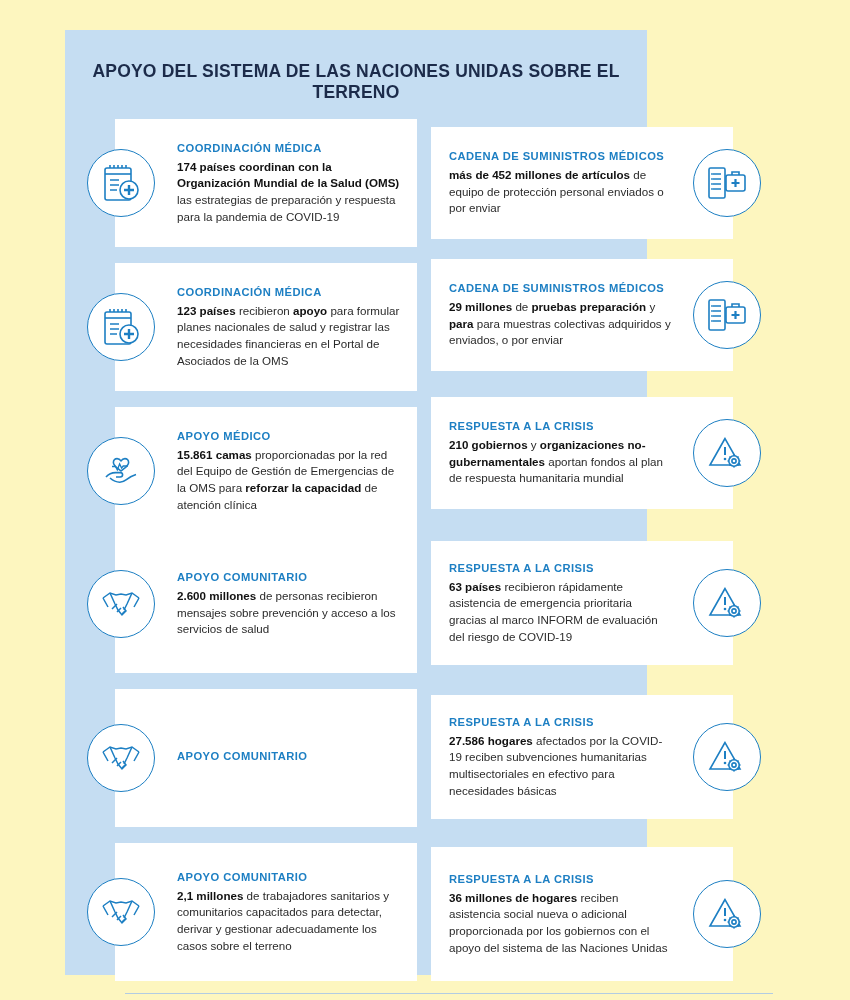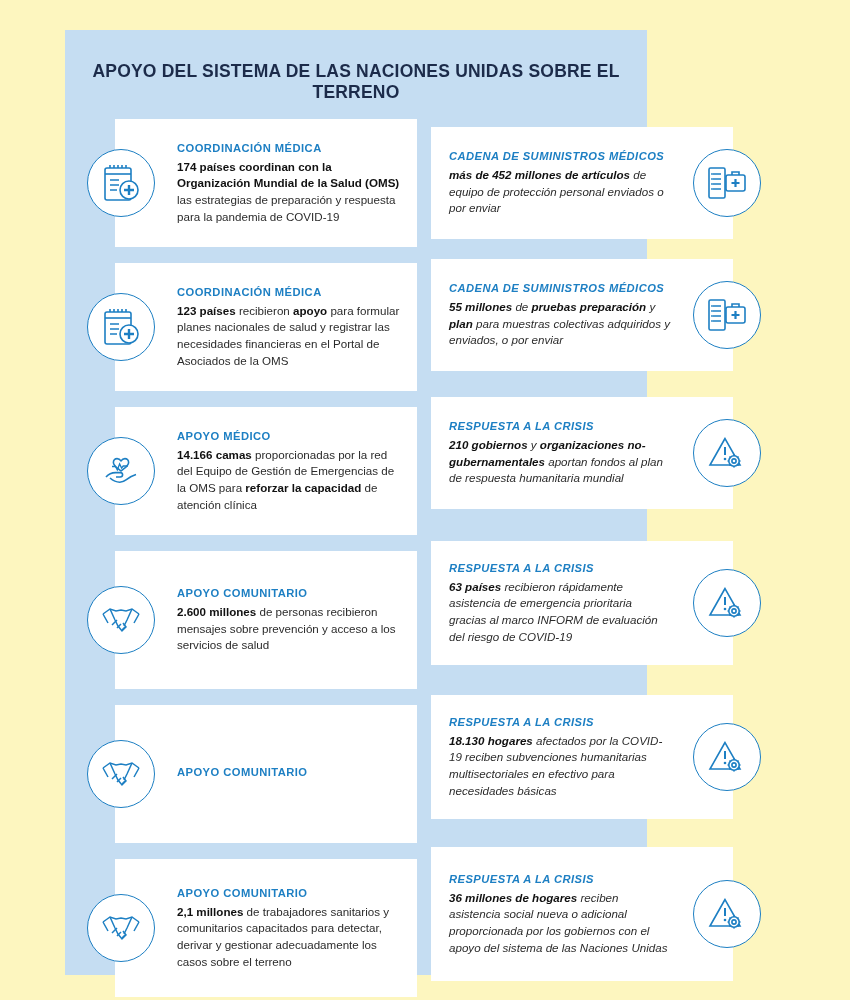--- a/index.html
+++ b/index.html
@@ -50,21 +50,20 @@
     align-items: center;
   }
   .col-left .card {
     padding: 12px 14px 12px 62px;
     margin-left: 28px;
     width: 302px;
   }
   .col-right .card {
     padding: 12px 62px 12px 18px;
     width: 302px;
-    font-style: italic;
   }
   .icon-badge {
     position: absolute;
     width: 66px;
     height: 66px;
     border-radius: 50%;
     background: #ffffff;
     border: 1.6px solid #1d7fc3;
     display: flex;
     align-items: center;
@@ -96,21 +95,21 @@
     font-style: italic;
     font-weight: bold;
     margin: 12px 0 0 38px;
     border-top: 1px solid #b2cce3;
     padding-top: 8px;
     width: 648px;
   }
   
   .h1 { min-height: 128px; margin-bottom: 16px; }
   .h2 { min-height: 128px; margin-bottom: 16px; }
-  .h3 { min-height: 128px; margin-bottom: 16px; }
+  .h3 { min-height: 128px; }
   .h4 { min-height: 138px; margin-bottom: 16px; }
   .h5 { min-height: 138px; margin-bottom: 16px; }
   .h6 { min-height: 138px; margin-bottom: 0; }
 
   .r1 { min-height: 112px; margin-bottom: 20px; margin-top: 8px;}
   .r2 { min-height: 112px; margin-bottom: 26px; }
   .r3 { min-height: 112px; margin-bottom: 32px; }
   .r4 { min-height: 124px; margin-bottom: 30px; }
   .r5 { min-height: 124px; margin-bottom: 28px; }
   .r6 { min-height: 134px; margin-bottom: 0; }
@@ -160,21 +159,21 @@
           <div class="icon-badge">
             <svg width="42" height="40" viewBox="0 0 42 40" fill="none" stroke="#1d7fc3" stroke-width="1.6">
         <path d="M21 20c-4-3.4-7.6-5.2-7.6-8.6 0-2.2 1.7-3.8 3.7-3.8 1.6 0 2.9.9 3.9 2.3 1-1.4 2.3-2.3 3.9-2.3 2 0 3.7 1.6 3.7 3.8 0 3.4-3.6 5.2-7.6 8.6z"></path>
         <path d="M12 15.5l3.5 0 1.8 3.4 2.3-6 2 4.2 1.6-2.1h4.8" stroke-width="1.3"></path>
         <path d="M6 26c2.5-3 6-4.4 9.6-4.4h4.6c1.4 0 2.4 1 2.4 2.2s-1 2.2-2.4 2.2h-4.2"></path>
         <path d="M36 23.5c-3.4 1-6.6 2.8-9.6 5.1-2.2 1.7-4.1 2.6-6.6 2.6-3.6 0-6.6-1.4-9.8-4.2"></path>
       </svg>
           </div>
           <div>
             <div class="card-head">APOYO MÉDICO</div>
-            <div class="card-body"><b>14.166 camas</b> proporcionadas por la red del Equipo de Gestión de Emergencias de la OMS para <b>reforzar la capacidad</b> de atención clínica</div>
+            <div class="card-body"><b>15.861 camas</b> proporcionadas por la red del Equipo de Gestión de Emergencias de la OMS para <b>reforzar la capacidad</b> de atención clínica</div>
           </div>
         </div>
         <div class="card h4">
           <div class="icon-badge">
             <svg width="44" height="40" viewBox="0 0 44 40" fill="none" stroke="#1d7fc3" stroke-width="1.5">
         <path d="M4 14l7-5 6 2 5-1 5 1 6-2 7 5"></path>
         <path d="M11 9l5 11 3 6 4 5 4-4-3-4"></path>
         <path d="M33 9l-5 11-3 6"></path>
         <path d="M18 20l-5 5M22 24l-4 4M26 27l-3 3"></path>
         <path d="M4 14l5 9M40 14l-5 9"></path>
@@ -244,21 +243,21 @@
         <circle cx="6" cy="17" r="0.9" fill="#1d7fc3" stroke="none"></circle>
         <circle cx="6" cy="22" r="0.9" fill="#1d7fc3" stroke="none"></circle>
         <circle cx="6" cy="27" r="0.9" fill="#1d7fc3" stroke="none"></circle>
         <rect x="20" y="13" width="19" height="16" rx="2" fill="#fff"></rect>
         <path d="M26 13v-3h7v3"></path>
         <path d="M29.5 17v8M25.5 21h8" stroke-width="2.2"></path>
       </svg>
           </div>
           <div>
             <div class="card-head">CADENA DE SUMINISTROS MÉDICOS</div>
-            <div class="card-body"><b>55 millones</b> de <b>pruebas preparación</b> y <b>plan</b> para muestras colectivas adquiridos y enviados, o por enviar</div>
+            <div class="card-body"><b>29 millones</b> de <b>pruebas preparación</b> y <b>para</b> para muestras colectivas adquiridos y enviados, o por enviar</div>
           </div>
         </div>
         <div class="card r3">
           <div class="icon-badge">
             <svg width="42" height="40" viewBox="0 0 42 40" fill="none" stroke="#1d7fc3" stroke-width="1.6">
         <path d="M19 5.5L4 32h30L19 5.5z"></path>
         <path d="M19 14v8" stroke-width="2"></path>
         <circle cx="19" cy="26" r="1.3" fill="#1d7fc3" stroke="none"></circle>
         <circle cx="28" cy="28" r="5.2" fill="#fff"></circle>
         <circle cx="28" cy="28" r="2.1"></circle>
@@ -292,21 +291,21 @@
         <path d="M19 5.5L4 32h30L19 5.5z"></path>
         <path d="M19 14v8" stroke-width="2"></path>
         <circle cx="19" cy="26" r="1.3" fill="#1d7fc3" stroke="none"></circle>
         <circle cx="28" cy="28" r="5.2" fill="#fff"></circle>
         <circle cx="28" cy="28" r="2.1"></circle>
         <path d="M28 21.3v1.8M28 33v1.8M21.3 28h1.8M33 28h1.8M23.5 23.5l1.3 1.3M31.2 31.2l1.3 1.3M32.5 23.5l-1.3 1.3M24.8 31.2l-1.3 1.3" stroke-width="1.2"></path>
       </svg>
           </div>
           <div>
             <div class="card-head">RESPUESTA A LA CRISIS</div>
-            <div class="card-body"><b>18.130 hogares</b> afectados por la COVID-19 reciben subvenciones humanitarias multisectoriales en efectivo para necesidades básicas</div>
+            <div class="card-body"><b>27.586 hogares</b> afectados por la COVID-19 reciben subvenciones humanitarias multisectoriales en efectivo para necesidades básicas</div>
           </div>
         </div>
         <div class="card r6">
           <div class="icon-badge">
             <svg width="42" height="40" viewBox="0 0 42 40" fill="none" stroke="#1d7fc3" stroke-width="1.6">
         <path d="M19 5.5L4 32h30L19 5.5z"></path>
         <path d="M19 14v8" stroke-width="2"></path>
         <circle cx="19" cy="26" r="1.3" fill="#1d7fc3" stroke="none"></circle>
         <circle cx="28" cy="28" r="5.2" fill="#fff"></circle>
         <circle cx="28" cy="28" r="2.1"></circle>

